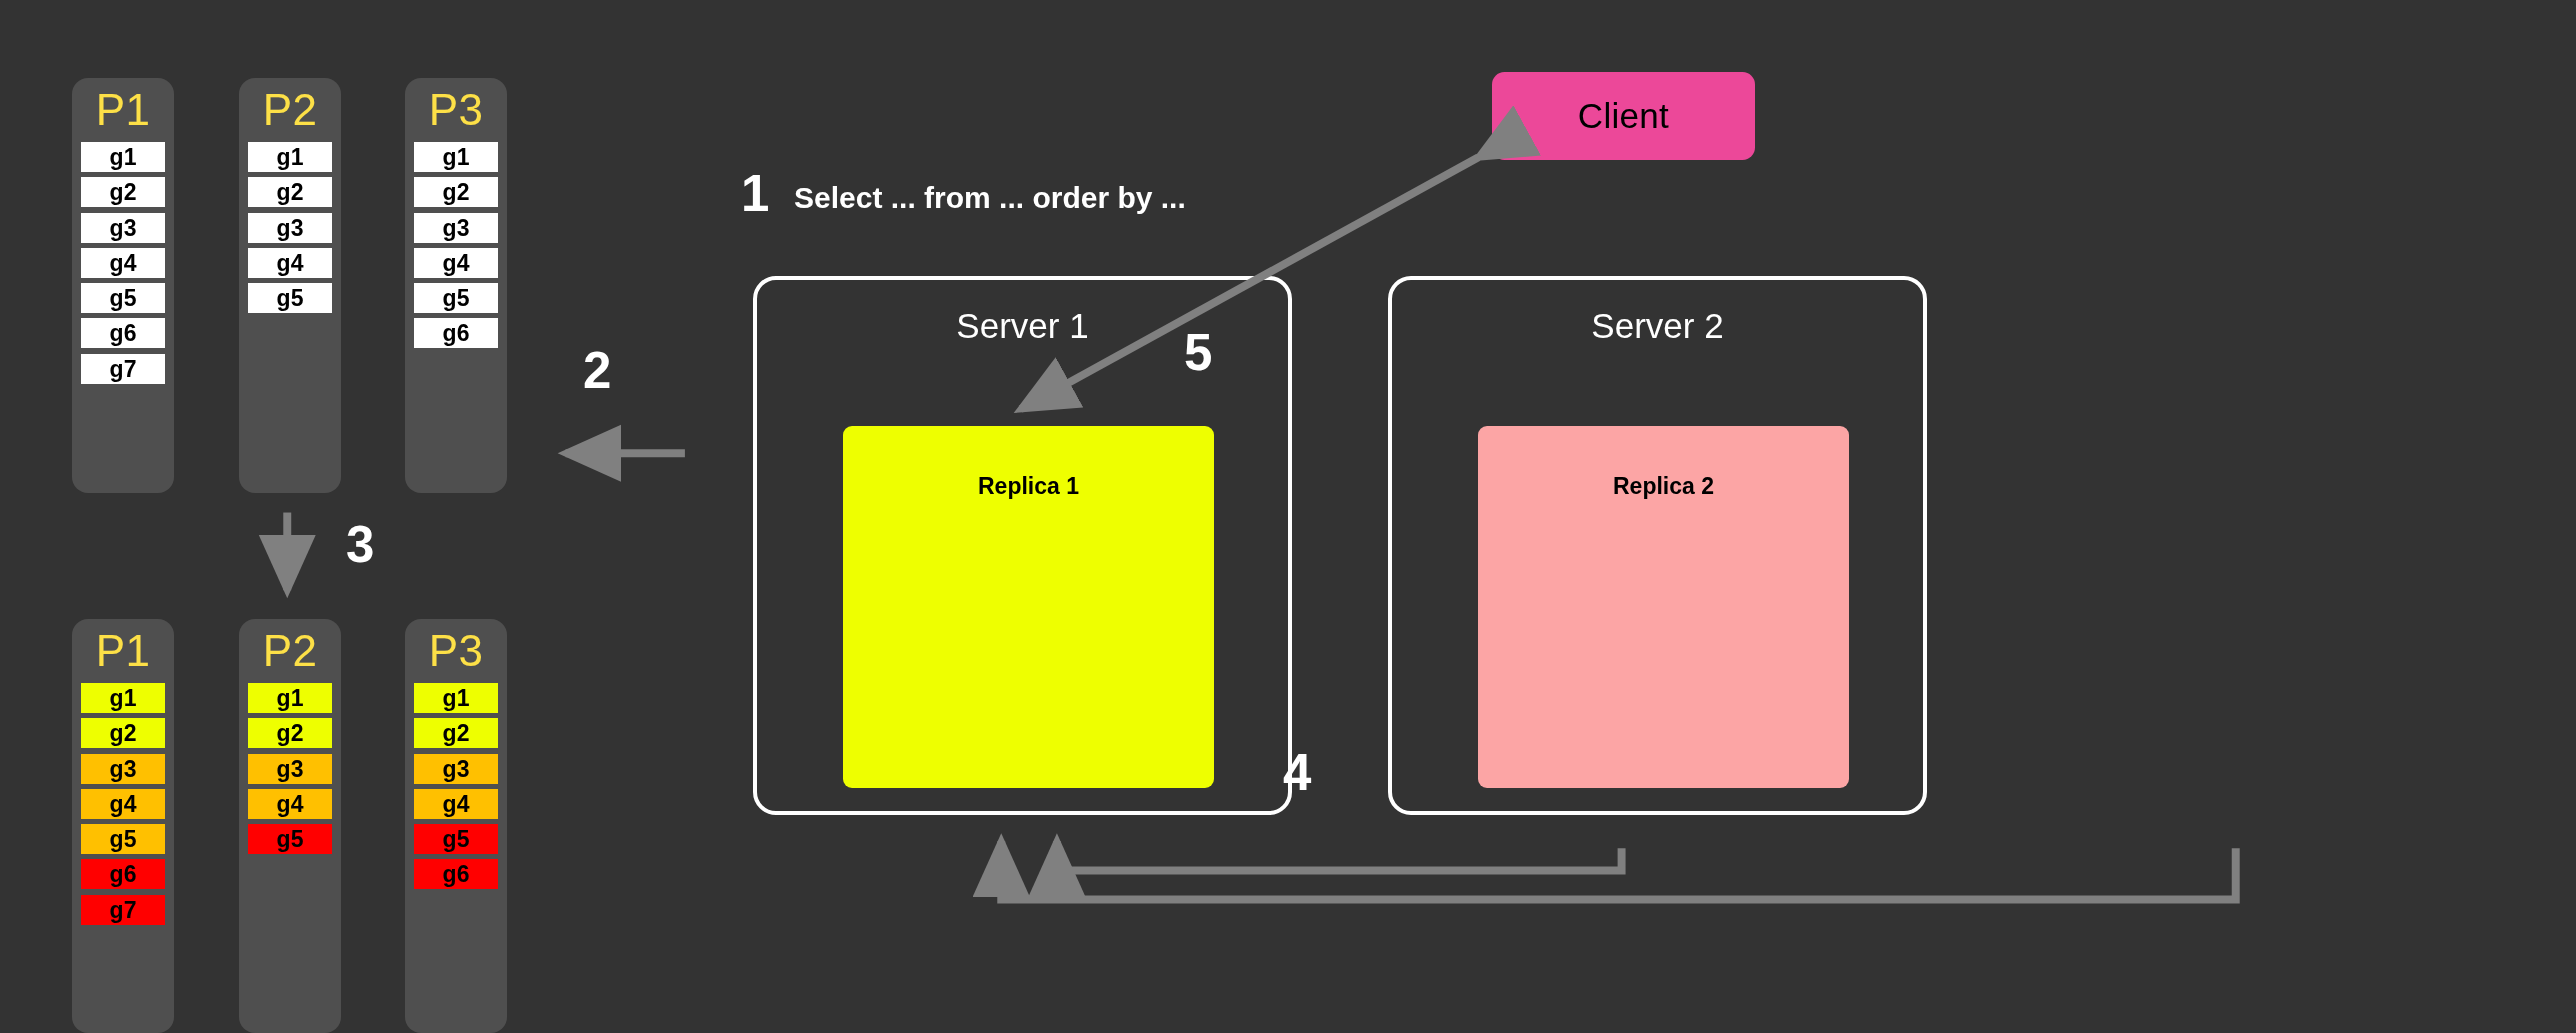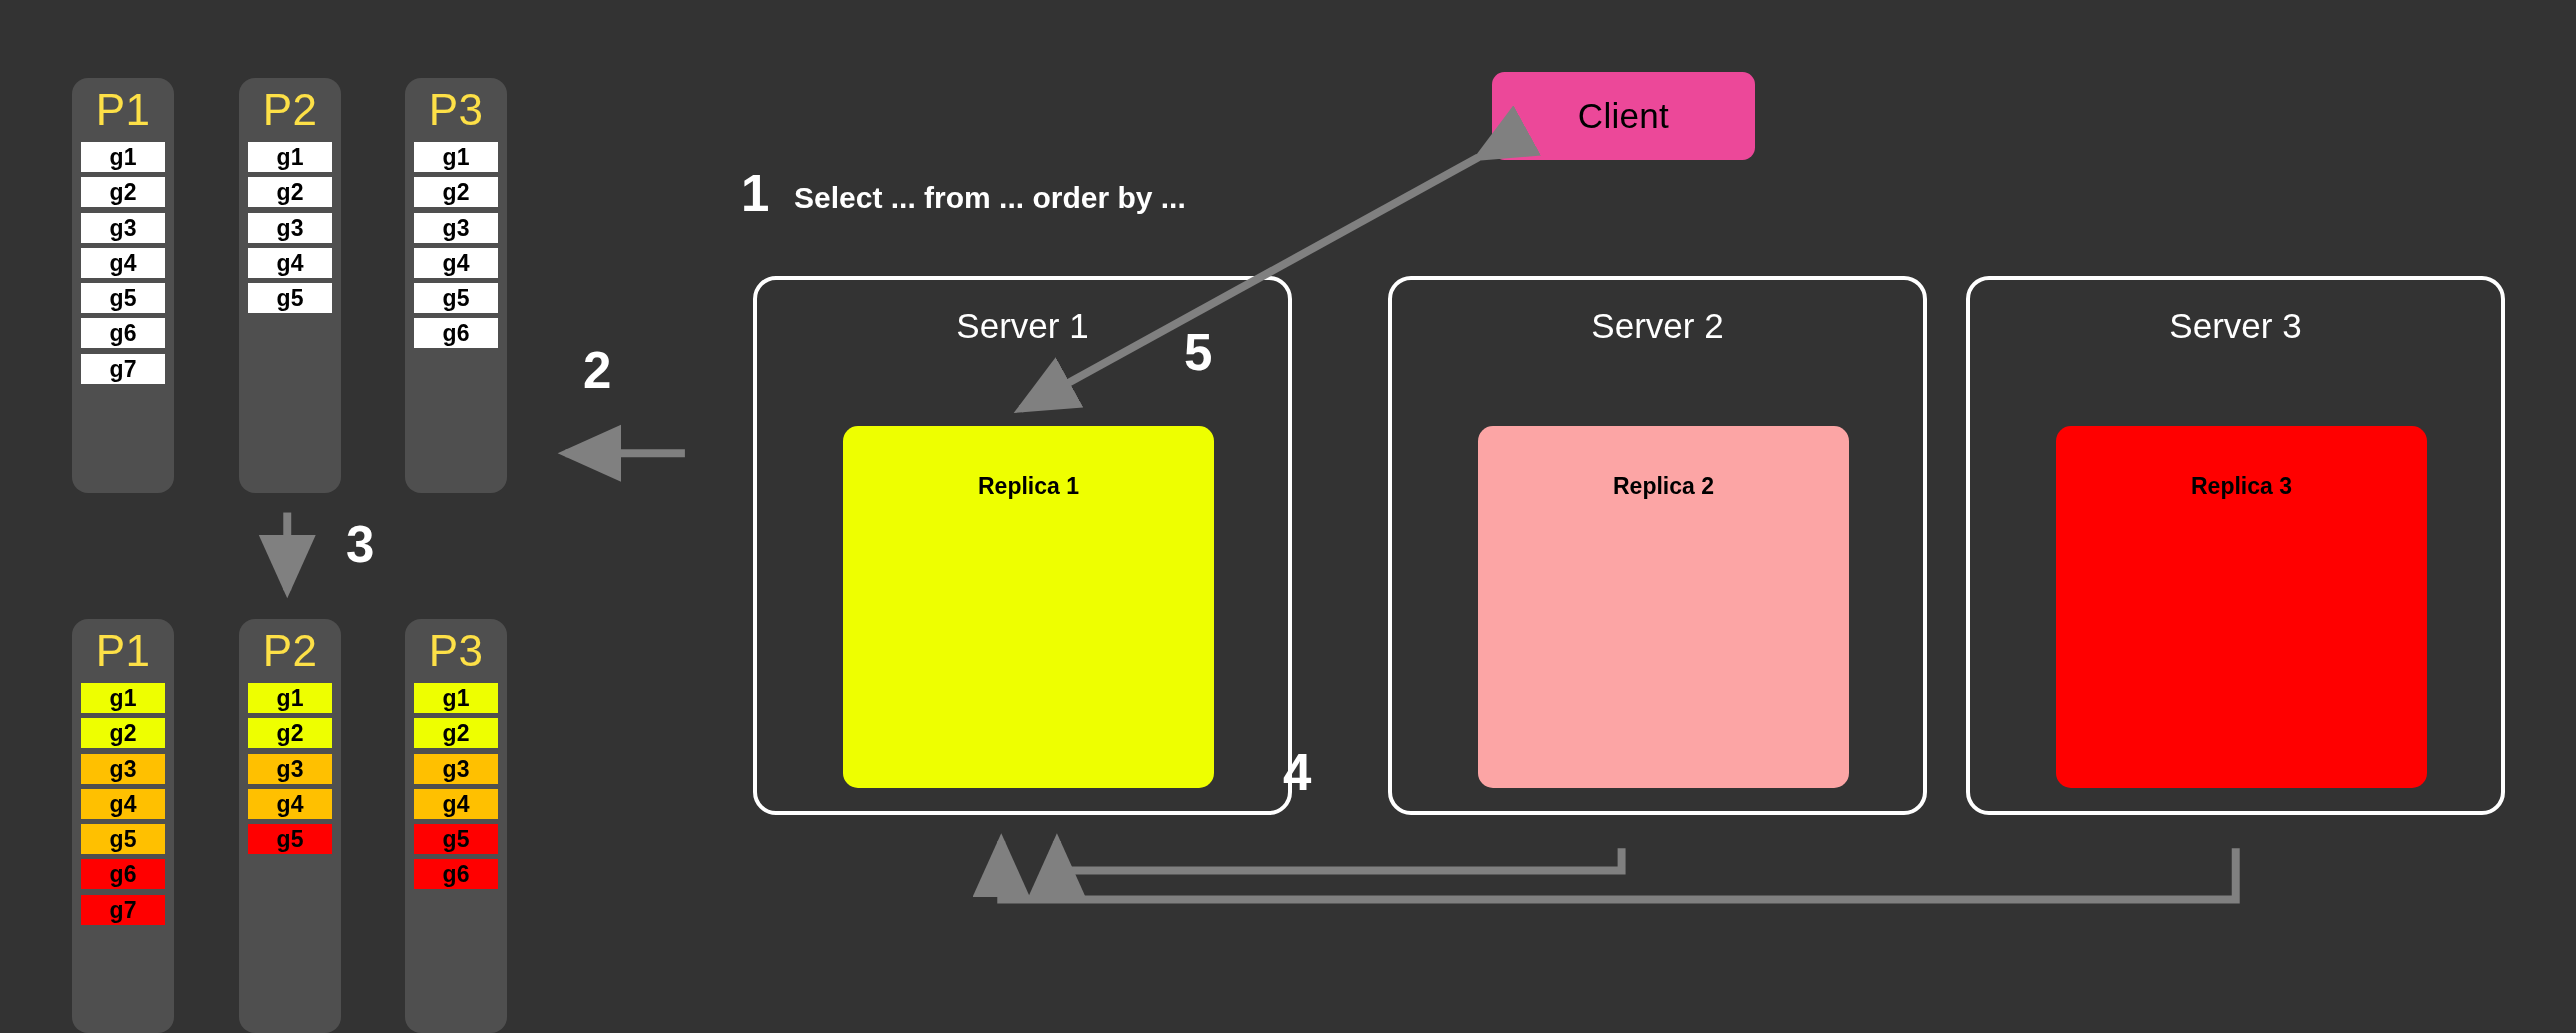--- a/index.html
+++ b/index.html
@@ -105,21 +105,21 @@
     left: 0; right: 0;
     top: 25px;
     text-align: center;
     color: #ffffff;
     font-size: 35px;
     font-weight: 400;
     line-height: 42px;
   }
   .replica-box {
     position: absolute;
-    border-radius: 15px;
+    border-radius: 9px;
     color: #000000;
     font-size: 23px;
     font-weight: bold;
     text-align: center;
   }
   .replica-label {
     position: absolute;
     left: 0; right: 0;
     top: 49px;
     line-height: 1;
@@ -238,26 +238,20 @@
     </div>
   </div>
 
   <div class="server-box" data-name="server-box-2" style="left:1352px; top:276px; width:539px; height:539px;margin-left:36px;">
     <div class="server-title" data-name="server-title">Server 2</div>
     <div class="replica-box" data-name="replica-box-2" style="left:86px; top:146px; width:371px; height:362px; background:#fca5a5;">
       <div class="replica-label" data-name="replica-label">Replica 2</div>
     </div>
   </div>
 
-  <div class="server-box" data-name="server-box-3" style="left:1966px; top:276px; width:539px; height:539px;">
-    <div class="server-title" data-name="server-title">Server 3</div>
-    <div class="replica-box" data-name="replica-box-3" style="left:86px; top:146px; width:371px; height:362px; background:#ff0000;">
-      <div class="replica-label" data-name="replica-label">Replica 3</div>
-    </div>
-  </div>
 
   <svg id="arrows" viewBox="0 0 2915 1169" data-name="arrow-overlay">
     <defs>
       <marker id="ah" markerWidth="10" markerHeight="10" refX="7" refY="3.6" orient="auto" markerUnits="strokeWidth">
         <path d="M0,0 L8,3.6 L0,7.2 z" fill="#808080"></path>
       </marker>
       <marker id="ah2" markerWidth="10" markerHeight="10" refX="7" refY="3.6" orient="auto" markerUnits="strokeWidth">
         <path d="M0,0 L8,3.6 L0,7.2 z" fill="#808080"></path>
       </marker>
     </defs>

